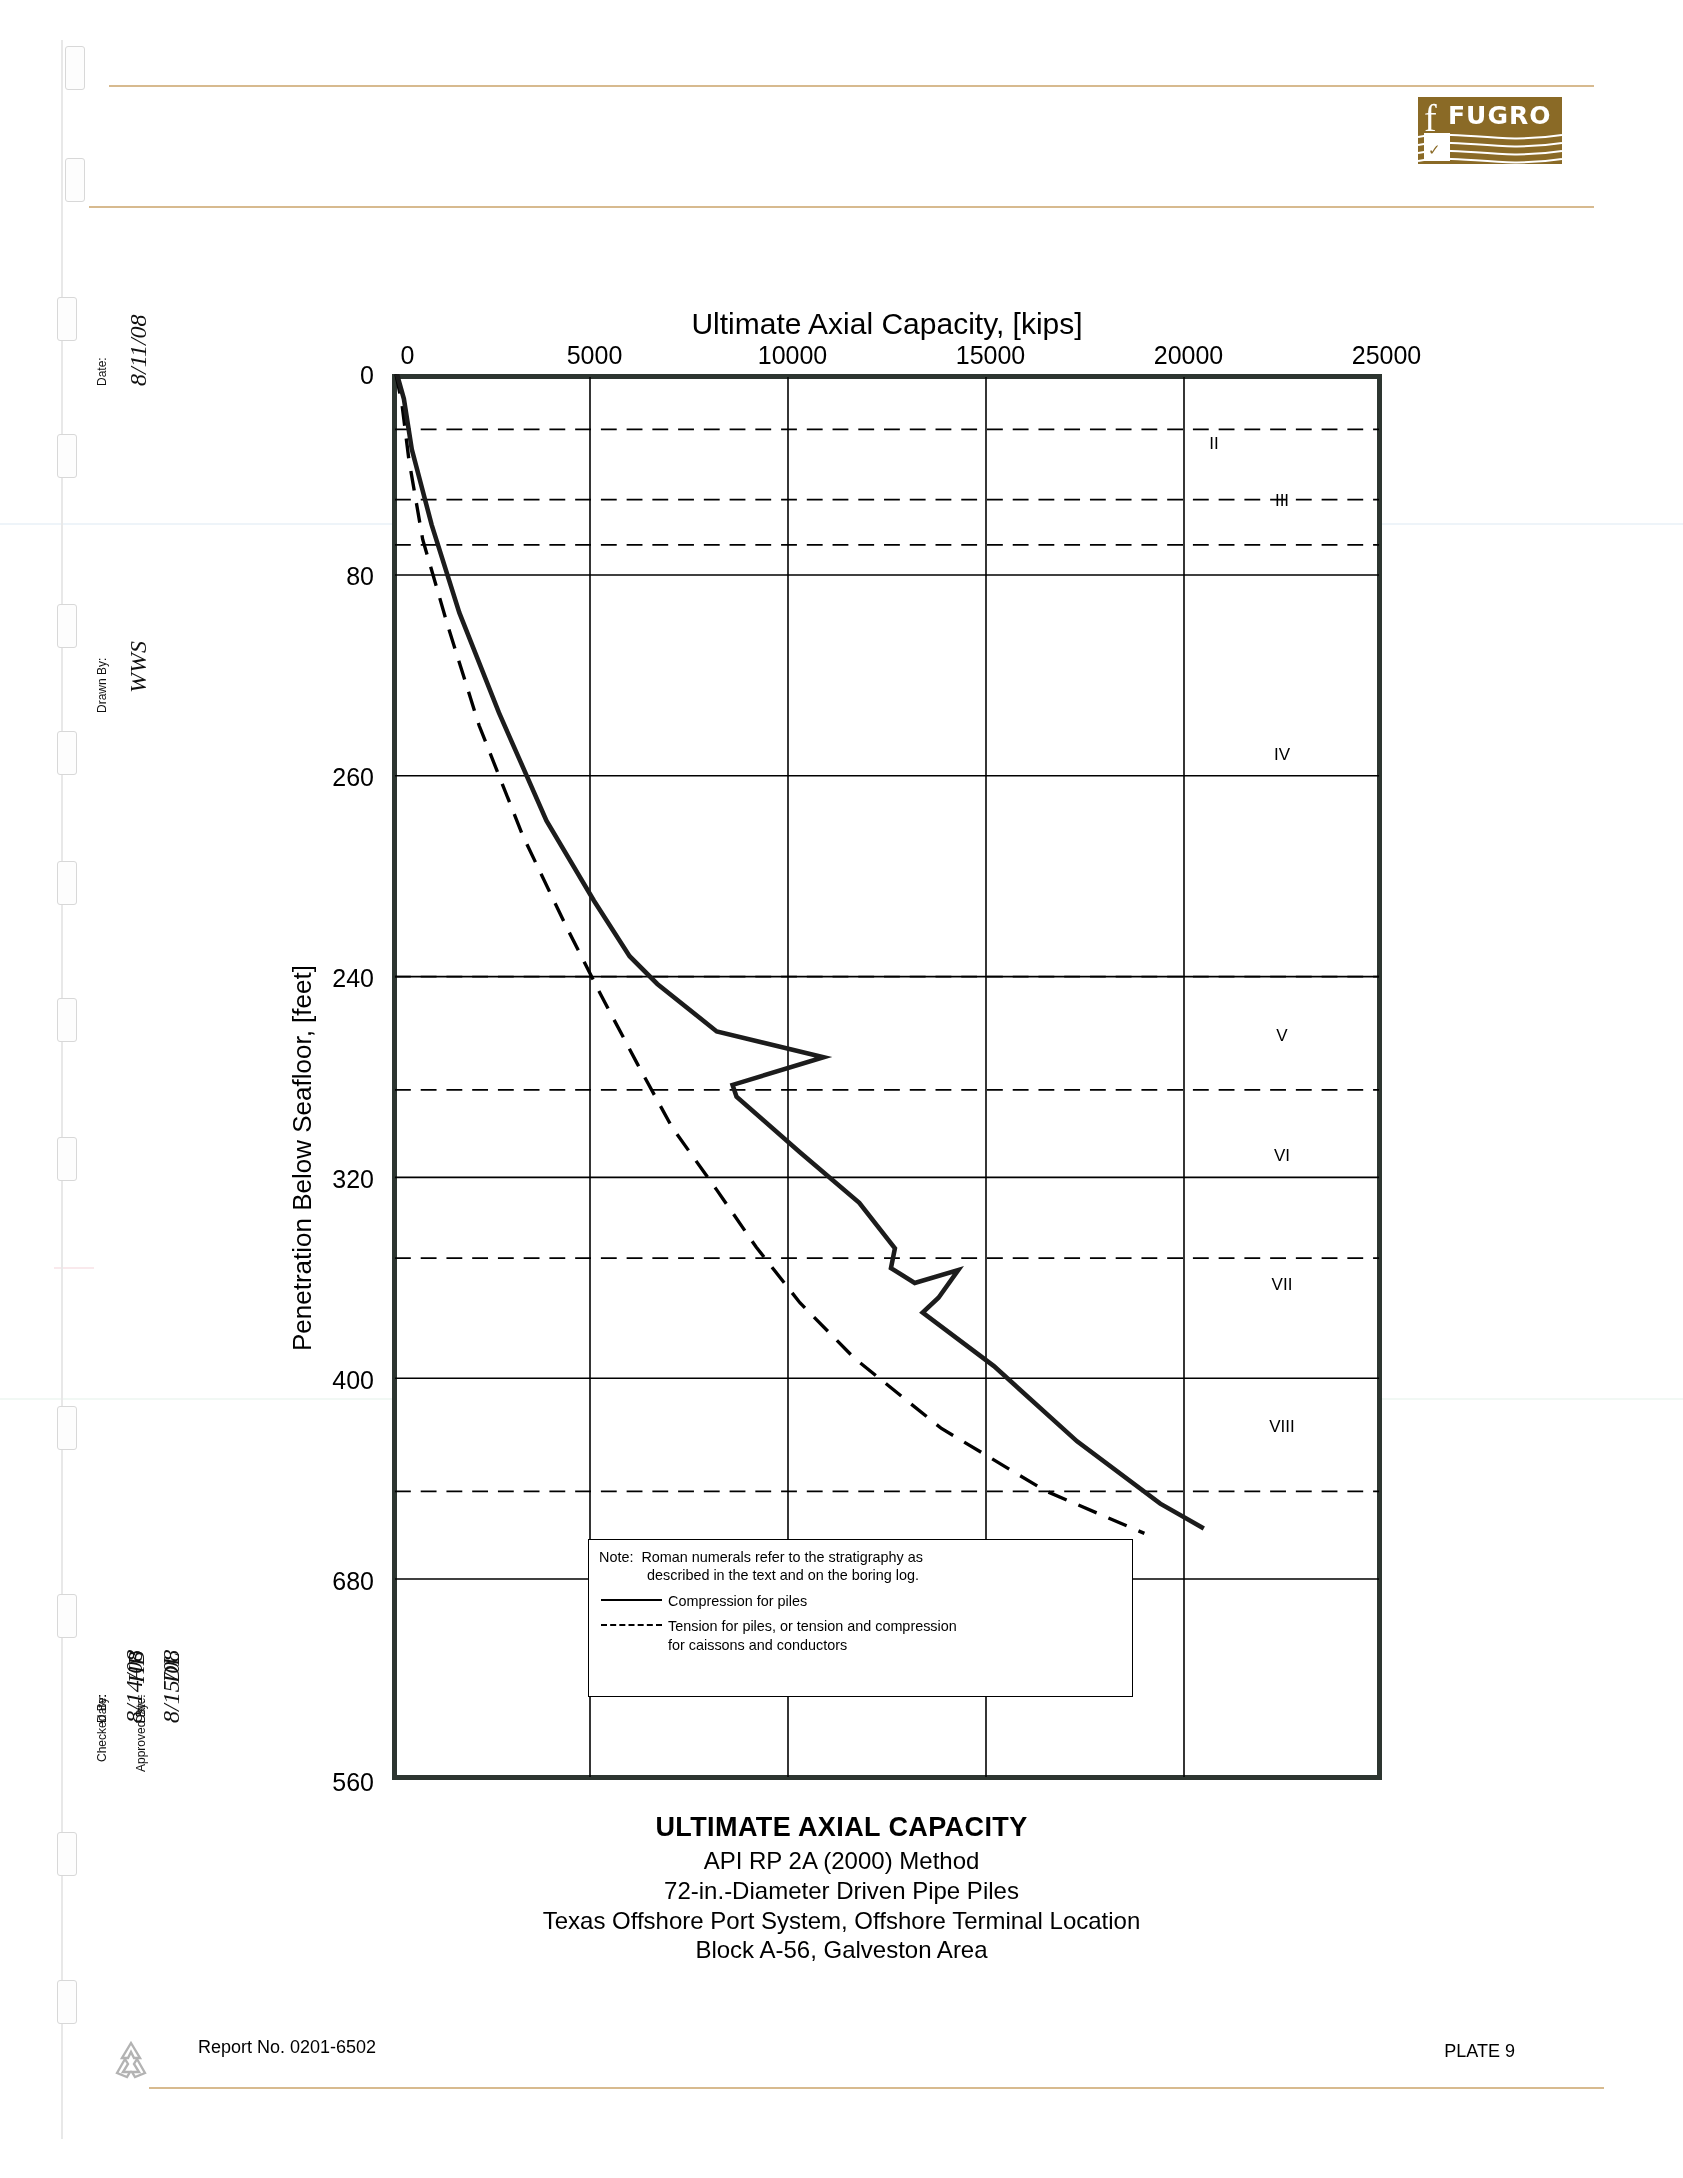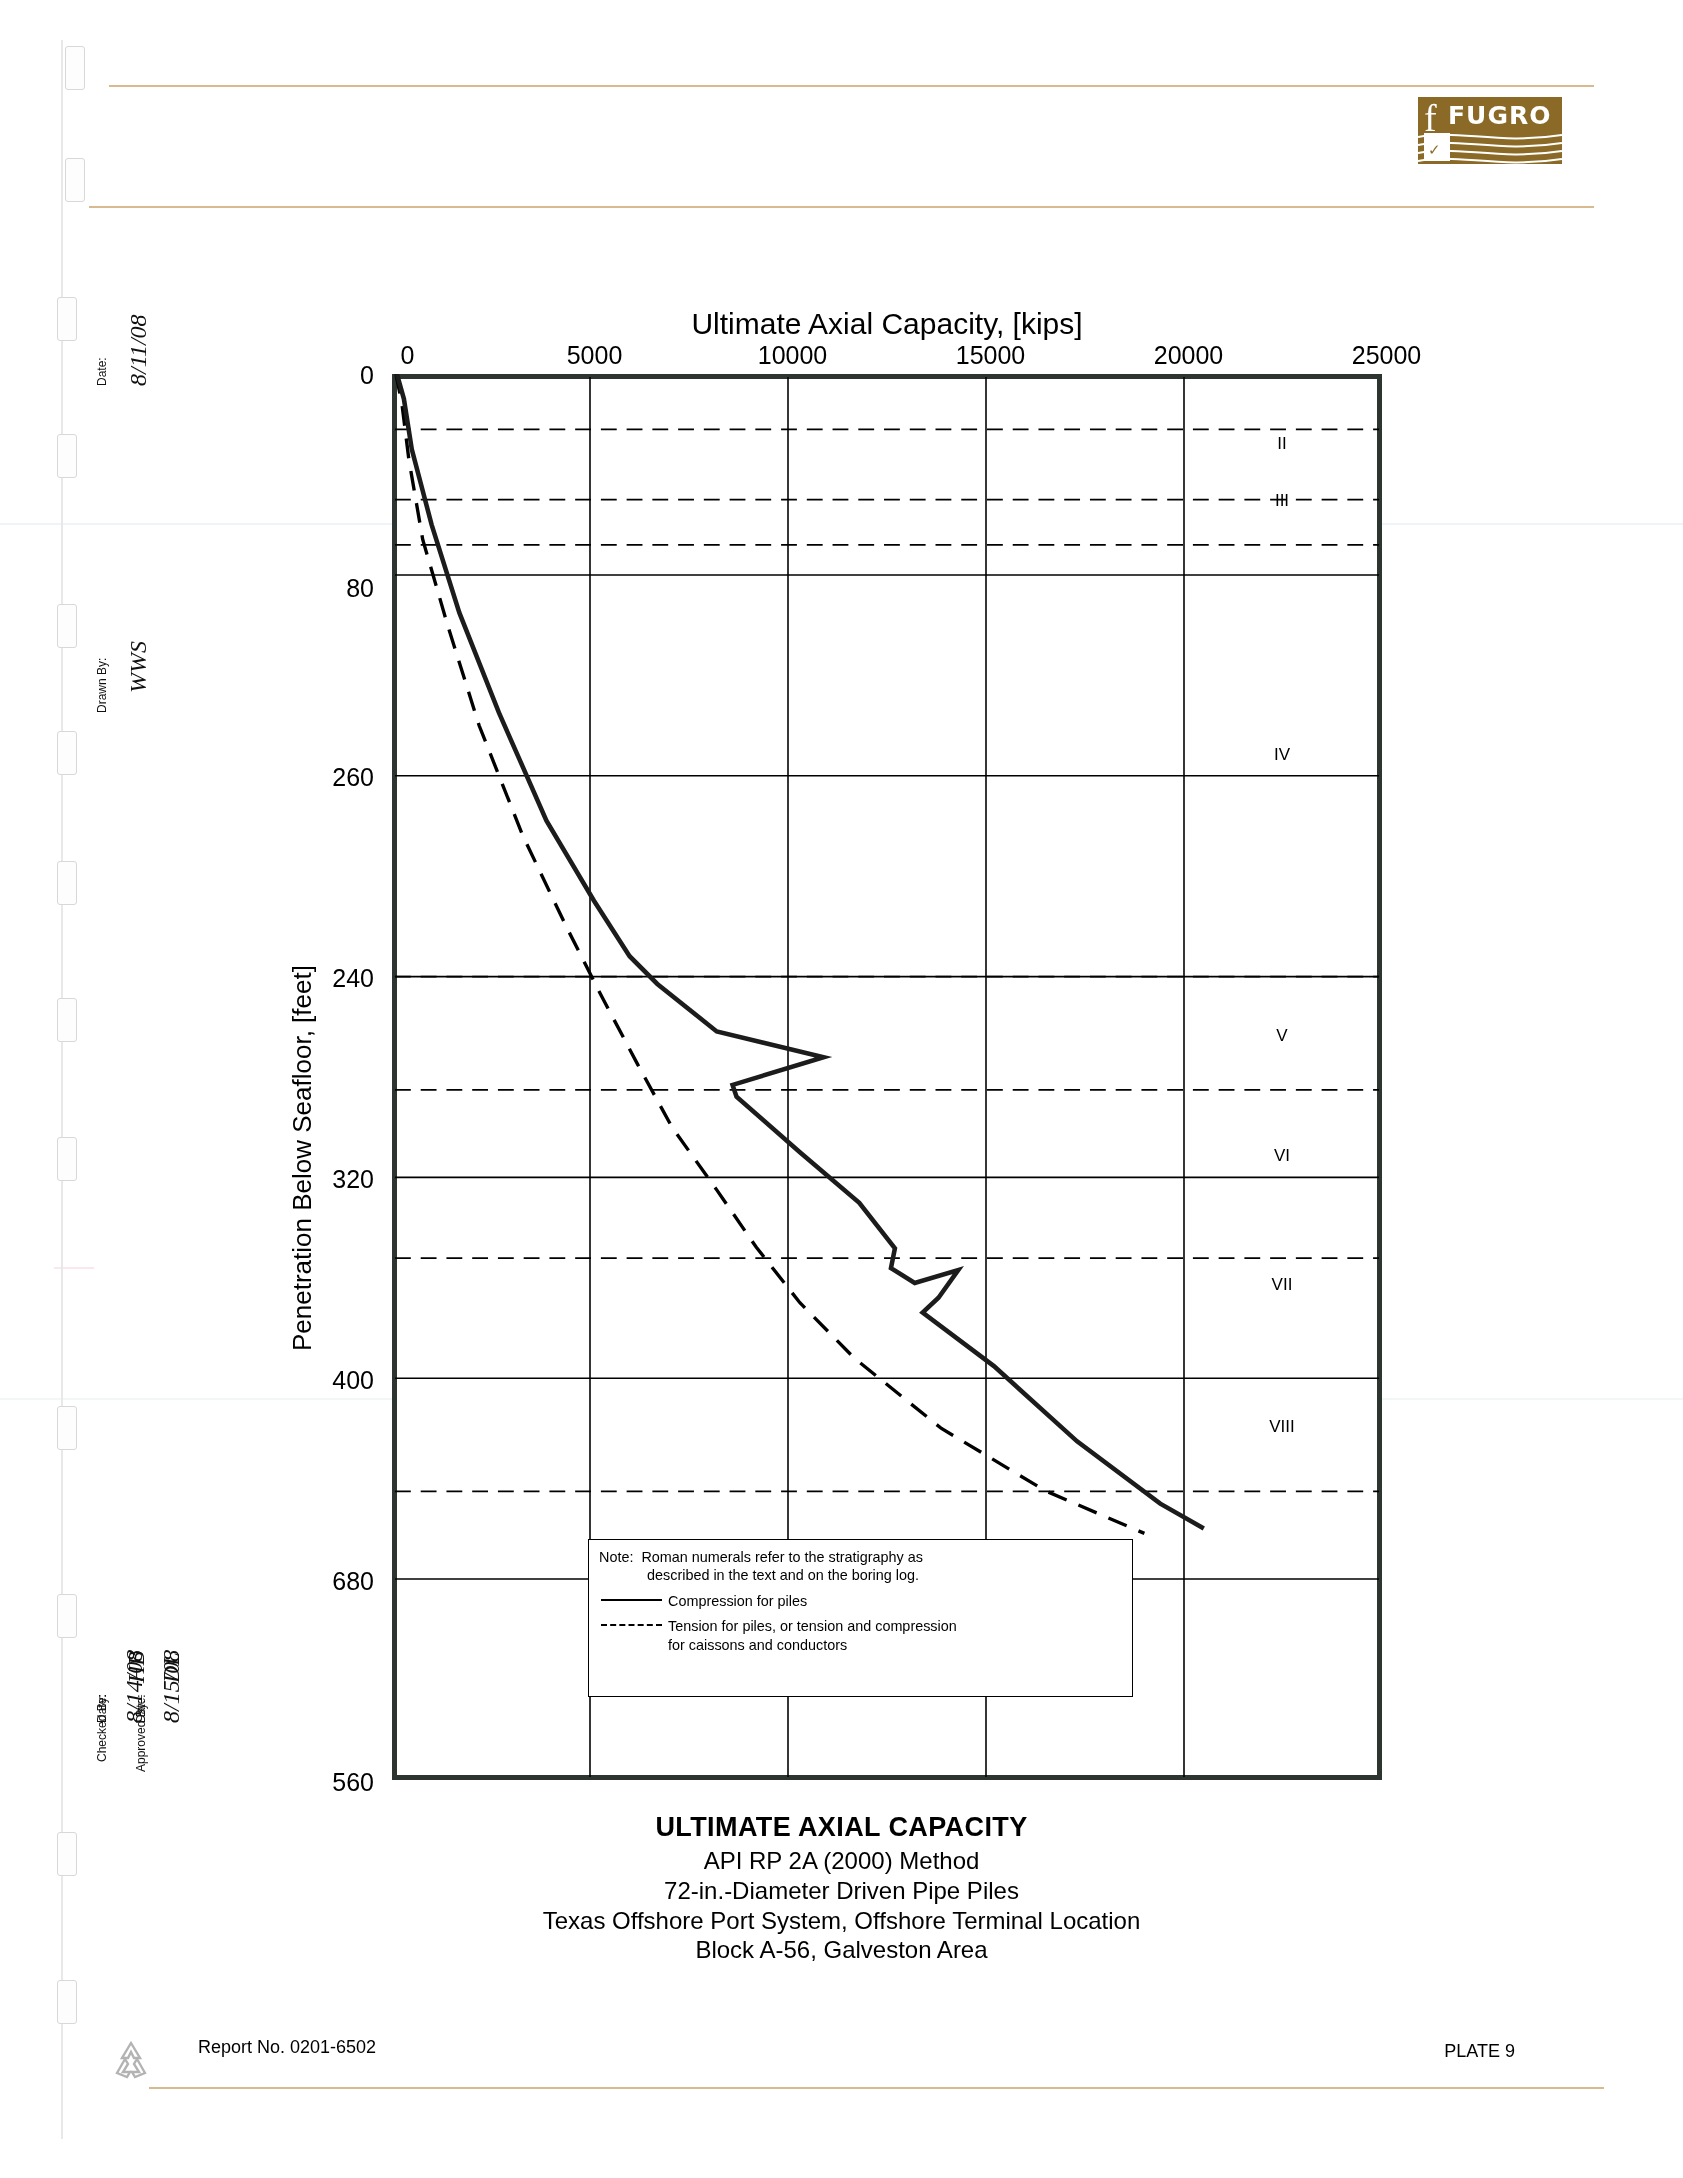--- a/index.html
+++ b/index.html
@@ -321,21 +321,21 @@
 <div class="axis-title-x">Ultimate Axial Capacity, [kips]</div>
 
 <div class="xtick" style="left:338px;">0</div>
 <div class="xtick" style="left:525px;">5000</div>
 <div class="xtick" style="left:723px;">10000</div>
 <div class="xtick" style="left:921px;">15000</div>
 <div class="xtick" style="left:1119px;">20000</div>
 <div class="xtick" style="left:1317px;">25000</div>
 
 <div class="ytick" style="left:285px; top:361px;">0</div>
-<div class="ytick" style="left:285px; top:574px;">80</div>
+<div class="ytick" style="left:285px; top:562px;">80</div>
 <div class="ytick" style="left:285px; top:763px;">260</div>
 <div class="ytick" style="left:285px; top:964px;text-align:right;">240</div>
 <div class="ytick" style="left:285px; top:1165px;">320</div>
 <div class="ytick" style="left:285px; top:1366px;">400</div>
 <div class="ytick" style="left:285px; top:1567px;">680</div>
 <div class="ytick" style="left:285px; top:1768px;">560</div>
 
 <div class="axis-title-y" style="left:287px; top:1351px;">Penetration Below Seafloor, [feet]</div>
 
 <div id="chart-area">
@@ -368,21 +368,21 @@
       <line x1="3" y1="1128.6" x2="997" y2="1128.6"></line>
     </g>
 
     <polyline fill="none" stroke="#000" stroke-width="3.4" stroke-dasharray="20 13" points="4,0 10,30 17,86 31,167 56,253 88,355 132,466 176,558 212,629 248,697 283,761 328,824 368,882 412,938 467,994 555,1065 660,1128 760,1171"></polyline>
 
     <polyline fill="none" stroke="#1c1c1c" stroke-width="4.6" points="5,0 12,25 20,76 40,152 68,241 108,342 156,451 204,532 240,588 268,616 328,664 436,690 344,718 348,730 412,786 472,837 508,883 504,903 528,918 572,905 552,933 536,948 608,1002 692,1078 776,1141 820,1166"></polyline>
 
   </svg>
 </div>
 
-<div class="strat-label" style="left:1259px; top:434px;">II</div>
+<div class="strat-label" style="left:1191px; top:434px;">II</div>
 <div class="strat-label" style="left:1259px; top:491px;">III</div>
 <div class="strat-label" style="left:1259px; top:745px;">IV</div>
 <div class="strat-label" style="left:1259px; top:1026px;">V</div>
 <div class="strat-label" style="left:1259px; top:1146px;">VI</div>
 <div class="strat-label" style="left:1259px; top:1275px;">VII</div>
 <div class="strat-label" style="left:1259px; top:1417px;">VIII</div>
 
 <div id="note-box">
   <div class="note-text">
     <span>Note:</span>&nbsp;&nbsp;<span>Roman numerals refer to the stratigraphy as</span>

